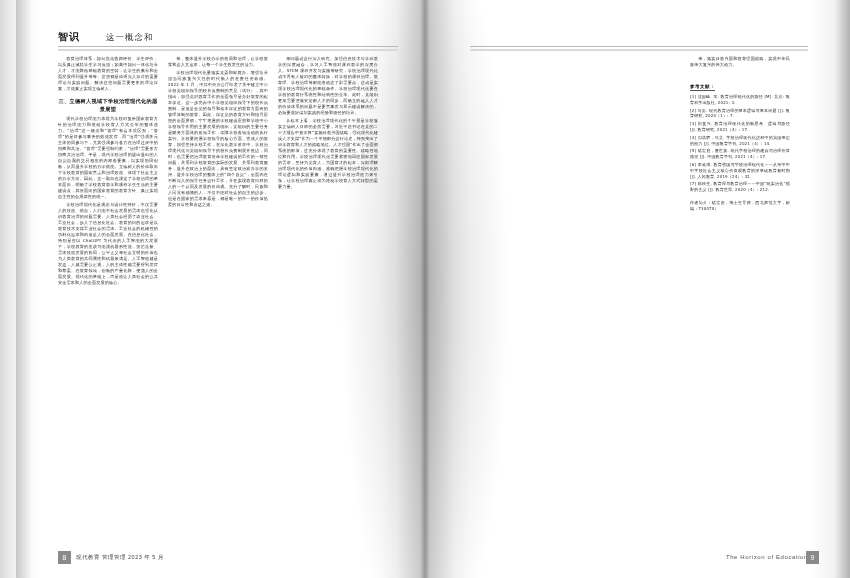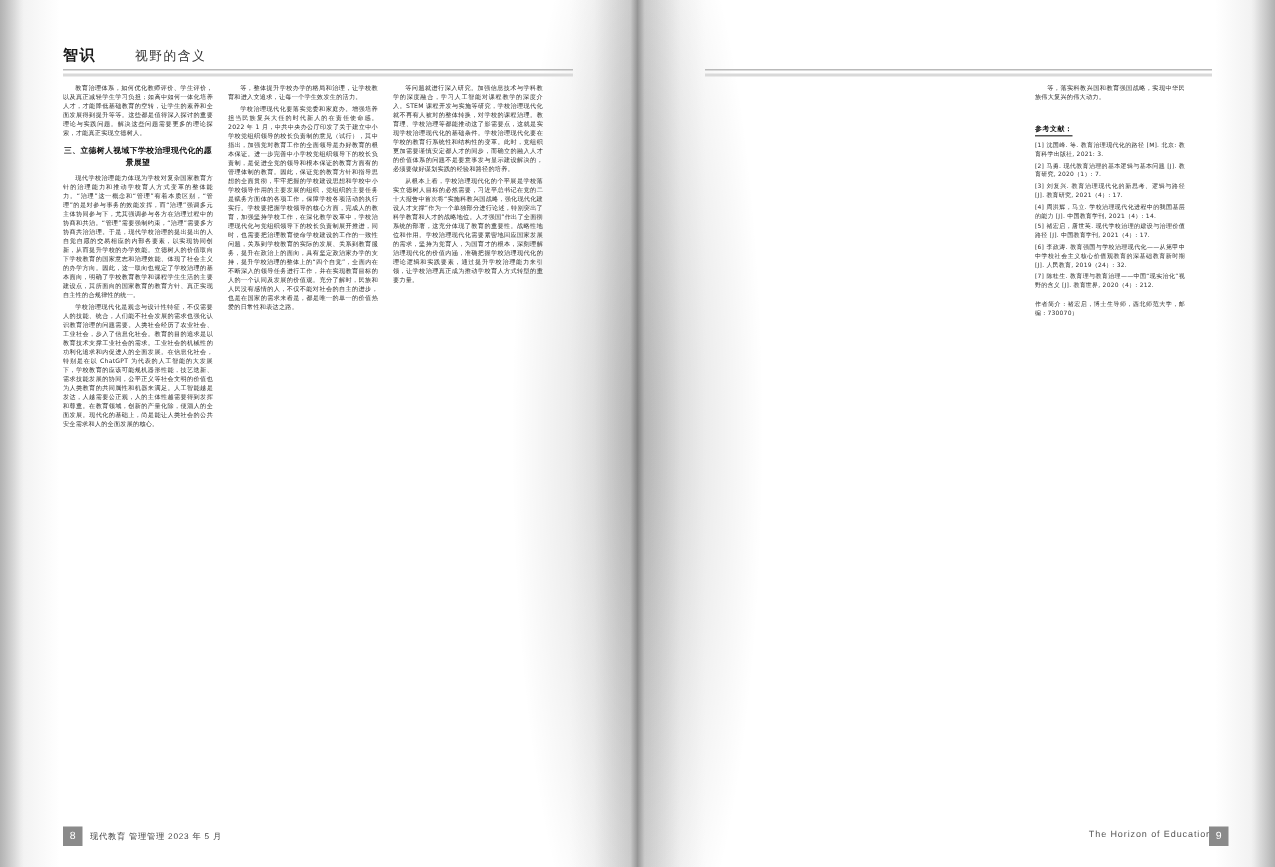--- a/index.html
+++ b/index.html
@@ -8,21 +8,21 @@
   .spread{
     position:relative;width:850px;height:578px;
     background:#ffffff;
     background-image:
       radial-gradient(ellipse 120px 560px at 425px 289px, rgba(0,0,0,0.16), rgba(0,0,0,0) 70%),
       linear-gradient(90deg,#d9d9d9 0px,#f2f2f2 14px,#ffffff 40px,#ffffff 380px,#ececec 420px,#d4d4d4 425px,#ececec 430px,#ffffff 470px,#ffffff 810px,#f1f1f1 836px,#d8d8d8 850px);
   }
 
   
   .page{position:absolute;top:0;height:578px;width:425px;}
-  .page.left{left:0;}
+  .page.left{left:16px;}
   .page.right{left:425px;}
 
   
   .hdr{position:absolute;top:30px;height:14px;display:flex;align-items:flex-end;}
   .hdr .t1{font-size:10px;font-weight:bold;color:#1a1a1a;letter-spacing:1px;}
   .hdr .t2{font-size:8.5px;color:#333;margin-left:26px;letter-spacing:1px;}
   .hrule{position:absolute;height:1px;background:#b9b9b9;}
   .hrule2{position:absolute;height:2px;background:#d9d9d9;}
 
   
@@ -78,21 +78,21 @@
     background:linear-gradient(270deg,rgba(0,0,0,0.18),rgba(0,0,0,0));pointer-events:none;}
 </style>
 </head>
 <body>
 
 <div class="spread">
 
   <div class="page left">
     <div class="hdr" style="left:42px;width:340px;">
       <span class="t1">智识</span>
-      <span class="t2">视野的含义</span>
+      <span class="t2">这一概念和</span>
     </div>
     <div class="hrule" style="left:42px;top:46px;width:340px;"></div>
     <div class="hrule2" style="left:42px;top:49px;width:340px;"></div>
 
     <div class="col" id="L1" style="left:42px;">
         <p class="ind">教育治理体系，如何优化教师评价、学生评价，以及真正减轻学生学习负担；如高中如何一体化培养人才，才能降低基础教育的空转，让学生的素养和全面发展得到提升等等。这些都是值得深入探讨的重要理论与实践问题。解决这些问题需要更多的理论探索，才能真正实现立德树人。</p>
         <h3>三、立德树人视域下学校治理现代化的愿景展望</h3>
         <p class="ind">现代学校治理能力体现为学校对复杂国家教育方针的治理能力和推动学校育人方式变革的整体能力。“治理”这一概念和“管理”有着本质区别，“管理”的是对参与事务的效能发挥，而“治理”强调多元主体协同参与下，尤其强调参与各方在治理过程中的协商和共治。“管理”需要强制约束，“治理”需要多方协商共治治理。于是，现代学校治理的提出提出的人自觉自愿的交易相应的内部各要素，以实现协同创新，从而提升学校的办学效能。立德树人的价值取向下学校教育的国家意志和治理效能、体现了社会主义的办学方向。因此，这一取向也规定了学校治理的基本面向，明确了学校教育教学和课程学生生活的主要建设点，其所面向的国家教育的教育方针、真正实现自主性的合规律性的统一。</p>
         <p class="ind">学校治理现代化是观念与设计性特征，不仅需要人的技能、统合，人们能不社会发展的需求也强化认识教育治理的问题需要。人类社会经历了农业社会、工业社会，步入了信息化社会。教育的目的追求是以教育技术支撑工业社会的需求。工业社会的机械性的功利化追求和内促进人的全面发展。在信息化社会，特别是在以 ChatGPT 为代表的人工智能的大发展下，学校教育的应该可能规机器形性能，技艺迭新、需求技能发展的协同，公平正义等社会文明的价值也为人类教育的共同属性和机器来满足。人工智能越是发达，人越需要公正观，人的主体性越需要得到发挥和尊重。在教育领域，创新的产量化除，便溜人的全面发展。现代化的基础上，尚是能让人类社会的公共安全需求和人的全面发展的核心。</p>
       </div>

